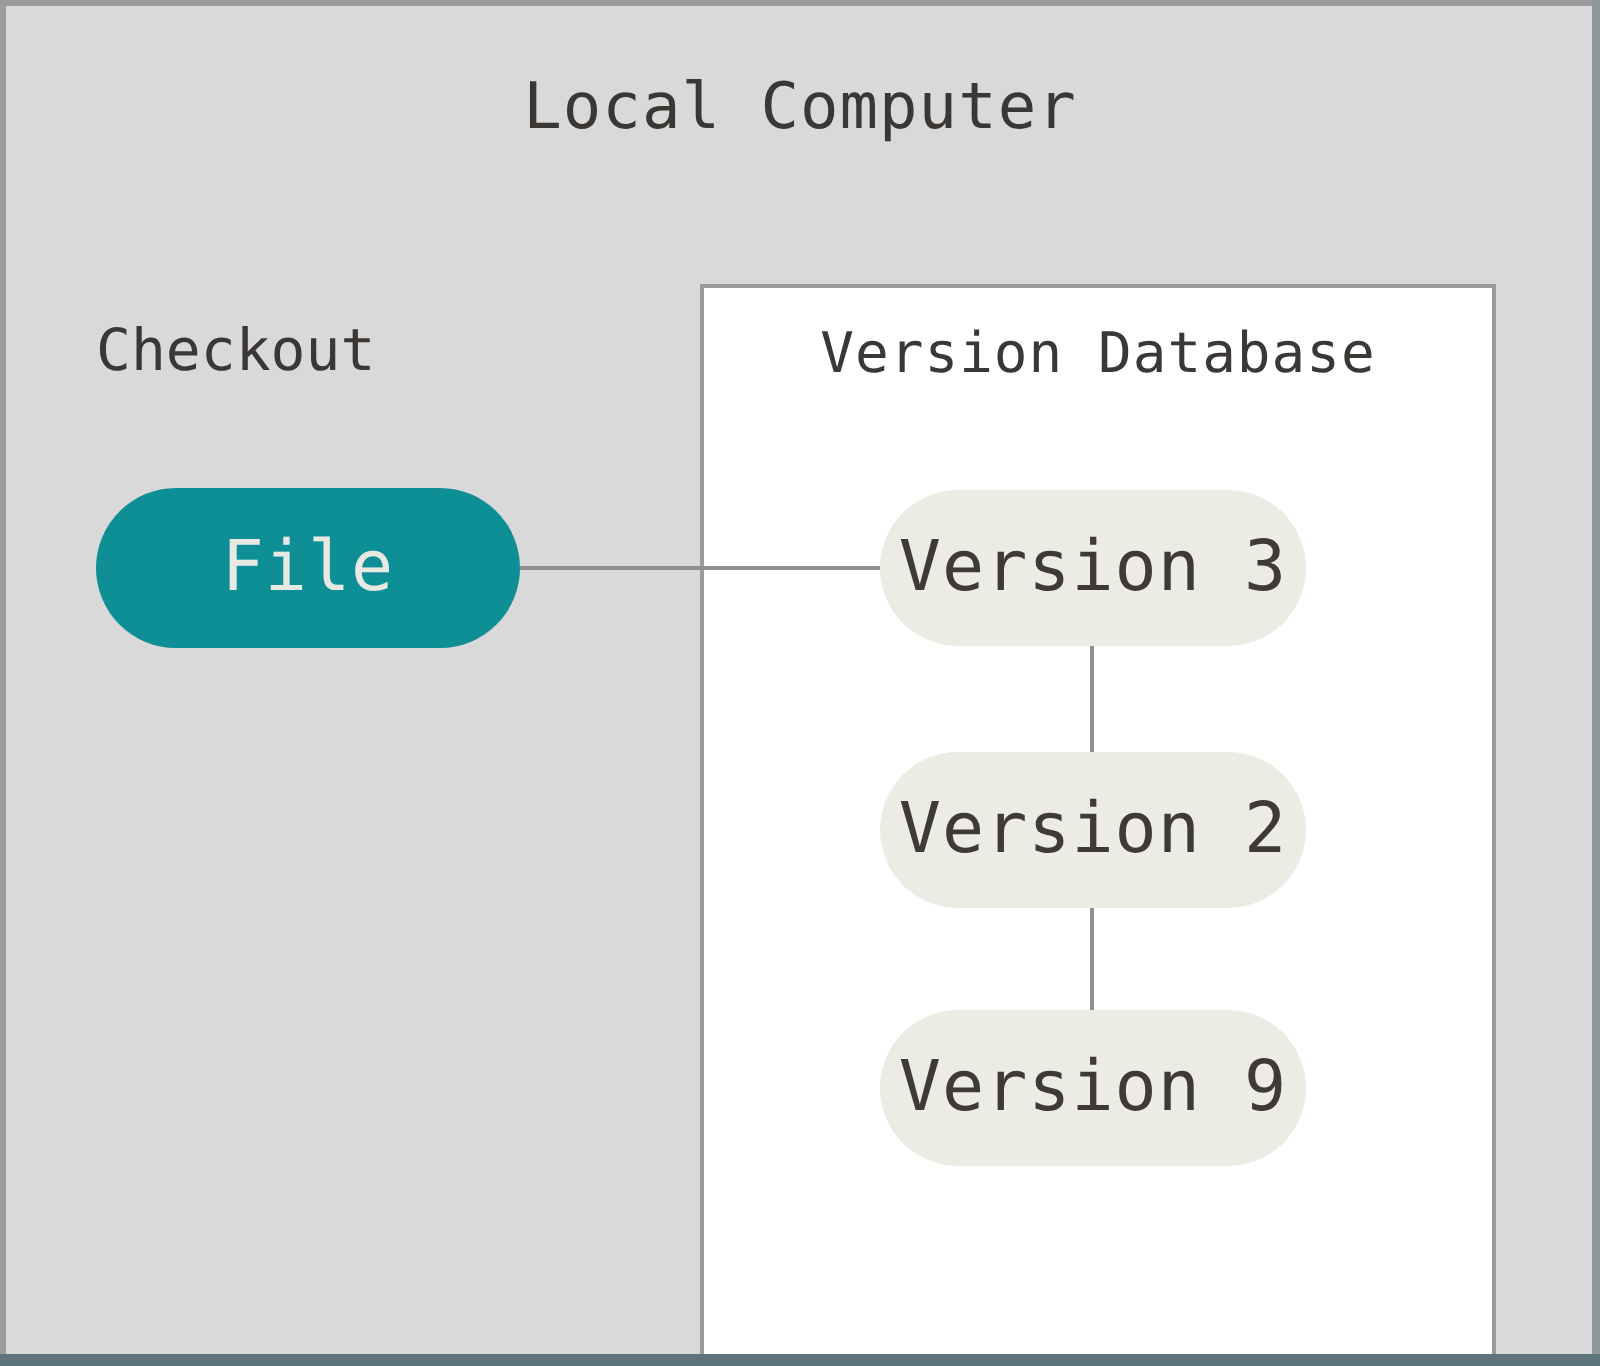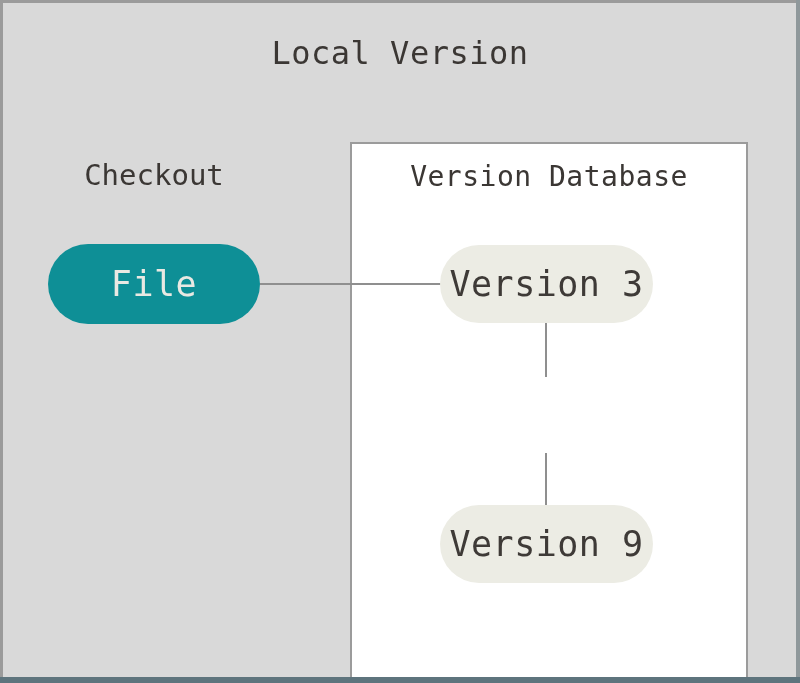--- a/index.html
+++ b/index.html
@@ -35,21 +35,21 @@
     letter-spacing: 0.5px;
     color: var(--heading-text, #3b3734);
     z-index: 2;
   }
 
   .checkout-label {
     position: absolute;
     top: 158px;
     left: 48px;
     width: 212px;
-    text-align: center;
+    text-align: left;
     font-size: 29px;
     color: var(--heading-text, #3b3734);
     z-index: 2;
   }
 
   .vdb-box {
     position: absolute;
     left: 350px;
     top: 142px;
     width: 398px;
@@ -104,40 +104,43 @@
 
   .version-pill.v3 { top: 245px; }
   .version-pill.v2 { top: 376px; }
   .version-pill.v1 { top: 505px; }
 </style>
 </head>
 <body>
 
 <div id="canvas">
 
-  <div class="diagram-title">Local Version</div>
+  <div class="diagram-title">Local Computer</div>
 
   <div class="checkout-label">Checkout</div>
 
   <div class="vdb-box">
     <div class="vdb-title">Version Database</div>
   </div>
 
   <div class="connector connector-h"></div>
   <div class="connector connector-v1"></div>
   <div class="connector connector-v2"></div>
 
   <div class="pill file-pill">
     <span>File</span>
   </div>
 
   <div class="pill version-pill v3">
     <span>Version 3</span>
   </div>
 
+  <div class="pill version-pill v2">
+    <span>Version 2</span>
+  </div>
 
   <div class="pill version-pill v1">
     <span>Version 9</span>
   </div>
 
   <div class="edge edge-top"></div>
   <div class="edge edge-left"></div>
   <div class="edge edge-right"></div>
   <div class="edge edge-bottom"></div>
 

